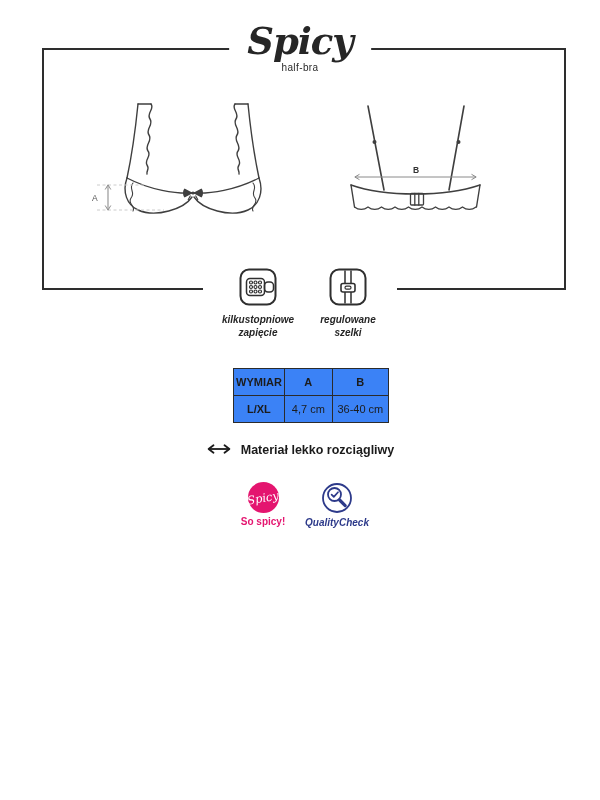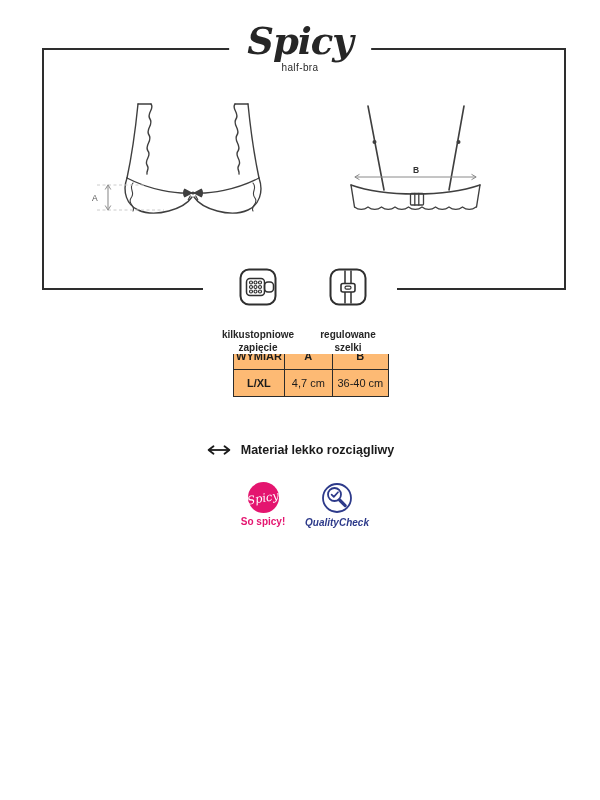--- a/index.html
+++ b/index.html
@@ -31,41 +31,41 @@
   .features {
     position:absolute; left:50%; top:268px; transform:translateX(-50%);
     display:flex; gap:14px; align-items:flex-start; background:#fff;
     padding:0 14px; z-index:3;
   }
   .feature { display:flex; flex-direction:column; align-items:center; }
   .feature.f1 { width:82px; }
   .feature.f2 { width:70px; }
   .feature.f3 { width:96px; }
   .feature .cap {
-    margin-top:22px; font-size:10px; font-weight:bold; color:#262626;
-    text-align:center; line-height:1.3;
+    margin-top:7px; font-size:10px; font-weight:bold; color:#262626;
+    text-align:center; line-height:1.3;font-style:italic;
   }
 
   table.size-table {
-    position:absolute; left:233px; top:342px; border-collapse:collapse; z-index:2;
-    background:#fdba74;
+    position:absolute; left:233px; top:368px; border-collapse:collapse; z-index:2;
+    background:#3b82f6;
   }
   .size-table th, .size-table td {
     border:1px solid #2b2b2b; text-align:center; vertical-align:middle;
     font-size:11px; color:#1c1c1c; height:27px; padding:0 2px;
   }
   .size-table th { font-weight:bold; }
   .size-table .c1 { width:48px; font-weight:bold; }
   .size-table .c2 { width:48px; }
   .size-table .c3 { width:56px; }
   .size-table td.val { font-weight:normal; }
 
   .material {
     position:absolute; left:0; top:443px; width:600px; display:flex;
-    justify-content:center; align-items:center; gap:9px; z-index:2;
+    justify-content:center; gap:9px; z-index:2;
   }
   .material .txt { font-size:12.5px; font-weight:bold; color:#1b1b1b; }
 
   .badges {
     position:absolute; left:0; top:482px; width:600px; display:flex;
     justify-content:center; align-items:flex-start; gap:8px; z-index:2;
   }
   .badge { display:flex; flex-direction:column; align-items:center; width:66px; }
   .spicy-circle {
     width:31px; height:31px; border-radius:50%; background:#e4156f;

